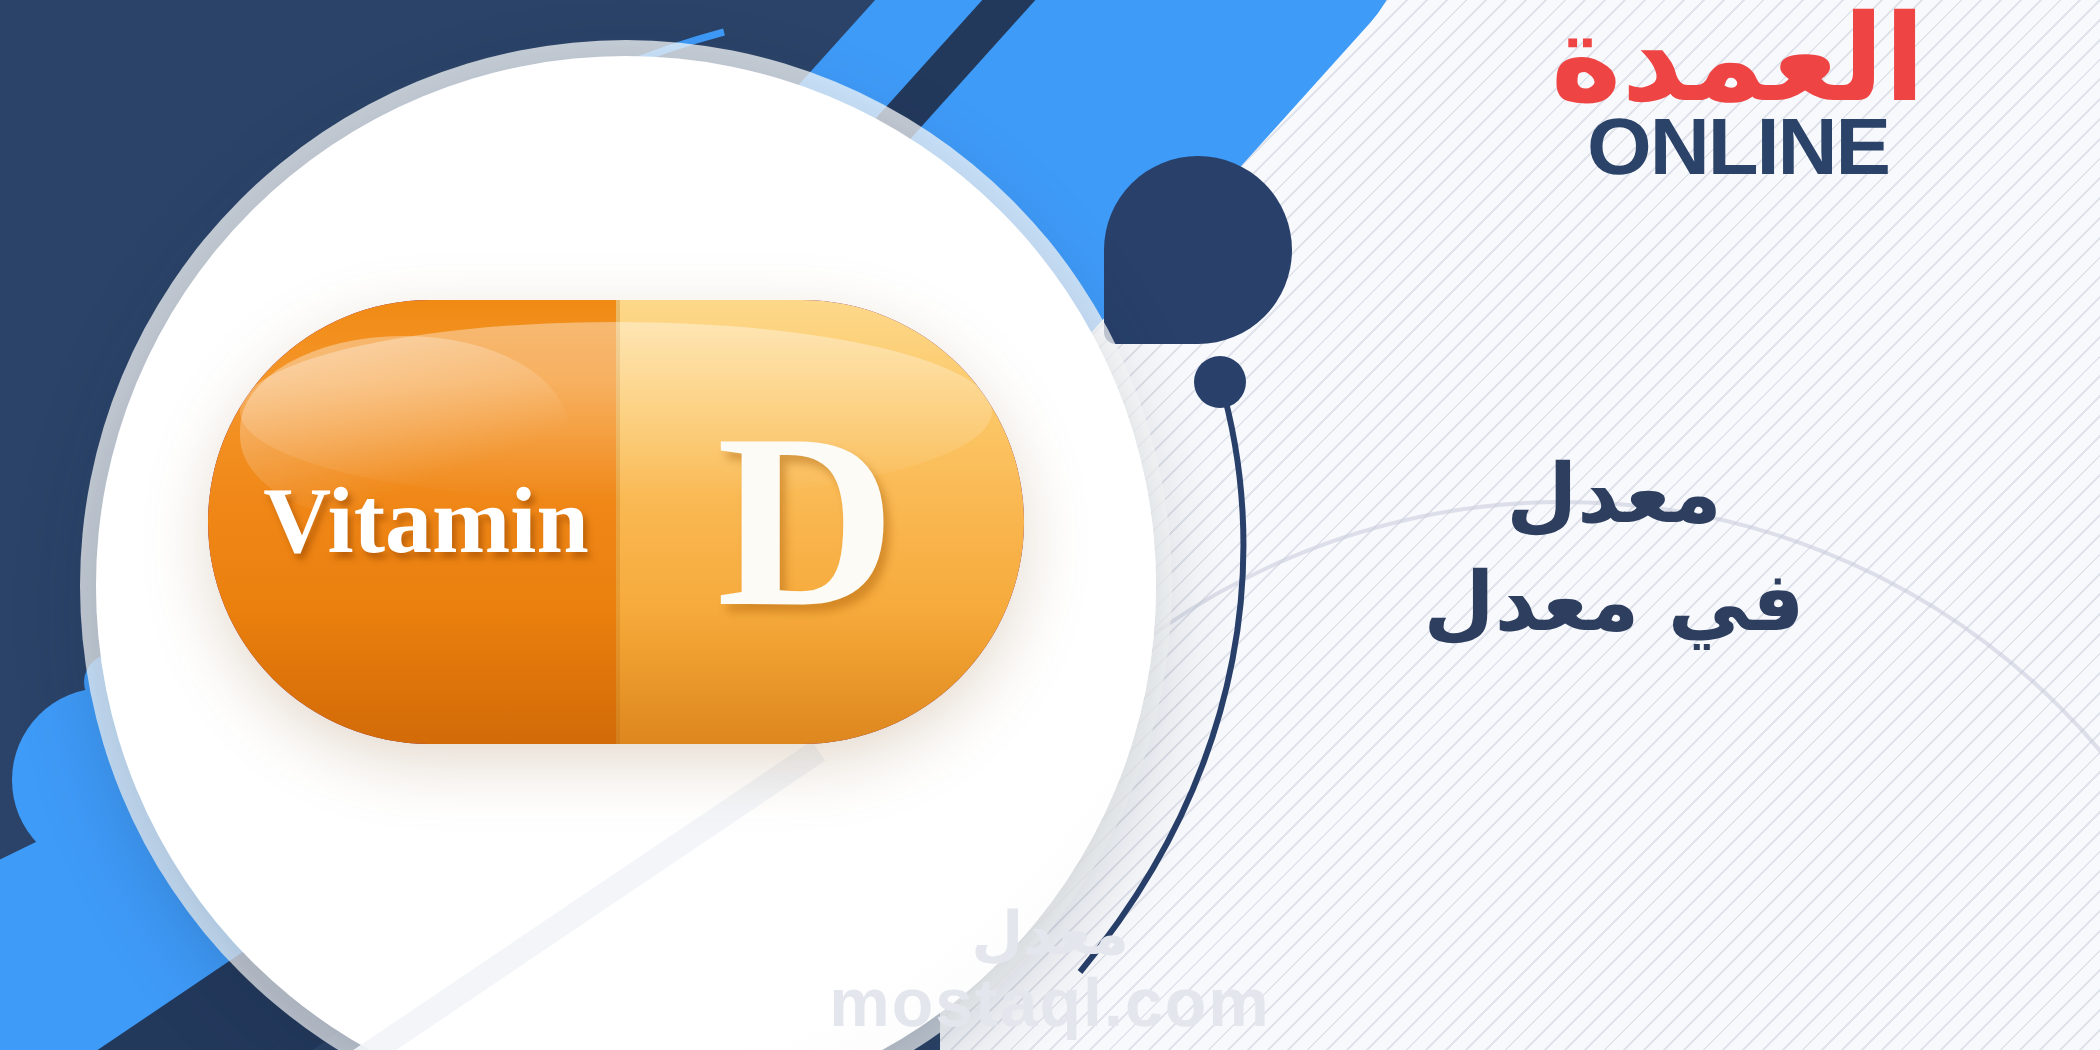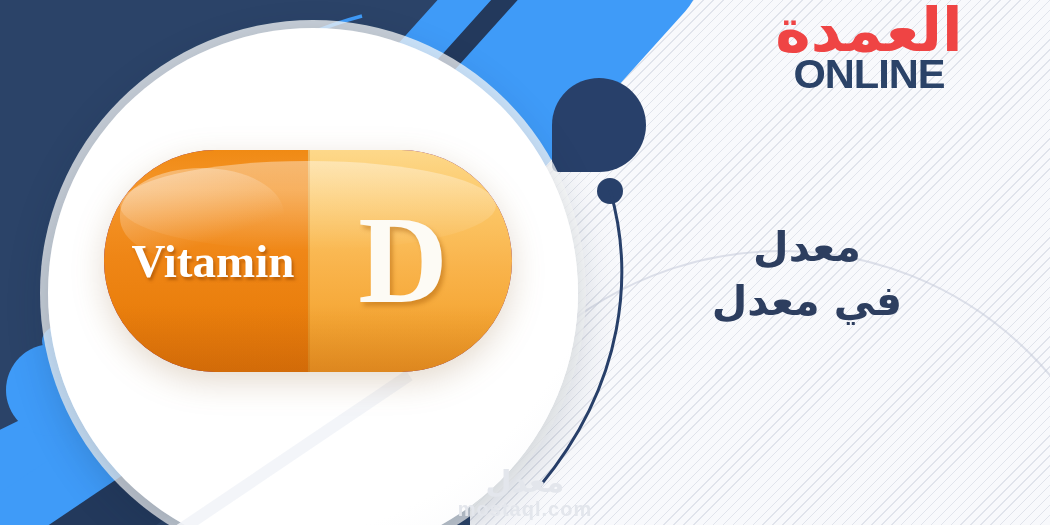--- a/index.html
+++ b/index.html
@@ -228,21 +228,21 @@
     text-align:center;pointer-events:none;
     color:#e3e6ec;
   }
   .wm-ar{
     font-family:"DejaVu Sans","Liberation Sans",sans-serif;
     font-size:30px;font-weight:700;direction:rtl;line-height:1;
     margin-bottom:2px;
   }
   .wm-en{
     font-family:"Liberation Sans","DejaVu Sans",sans-serif;
-    font-size:20px;font-weight:700;letter-spacing:1px;line-height:1;
+    font-size:34px;font-weight:700;letter-spacing:1px;line-height:1;
   }
 </style>
 </head>
 <body>
 
 <div class="stage">
 
   <div class="hatch"></div>
 
   <div class="swoosh"></div>

